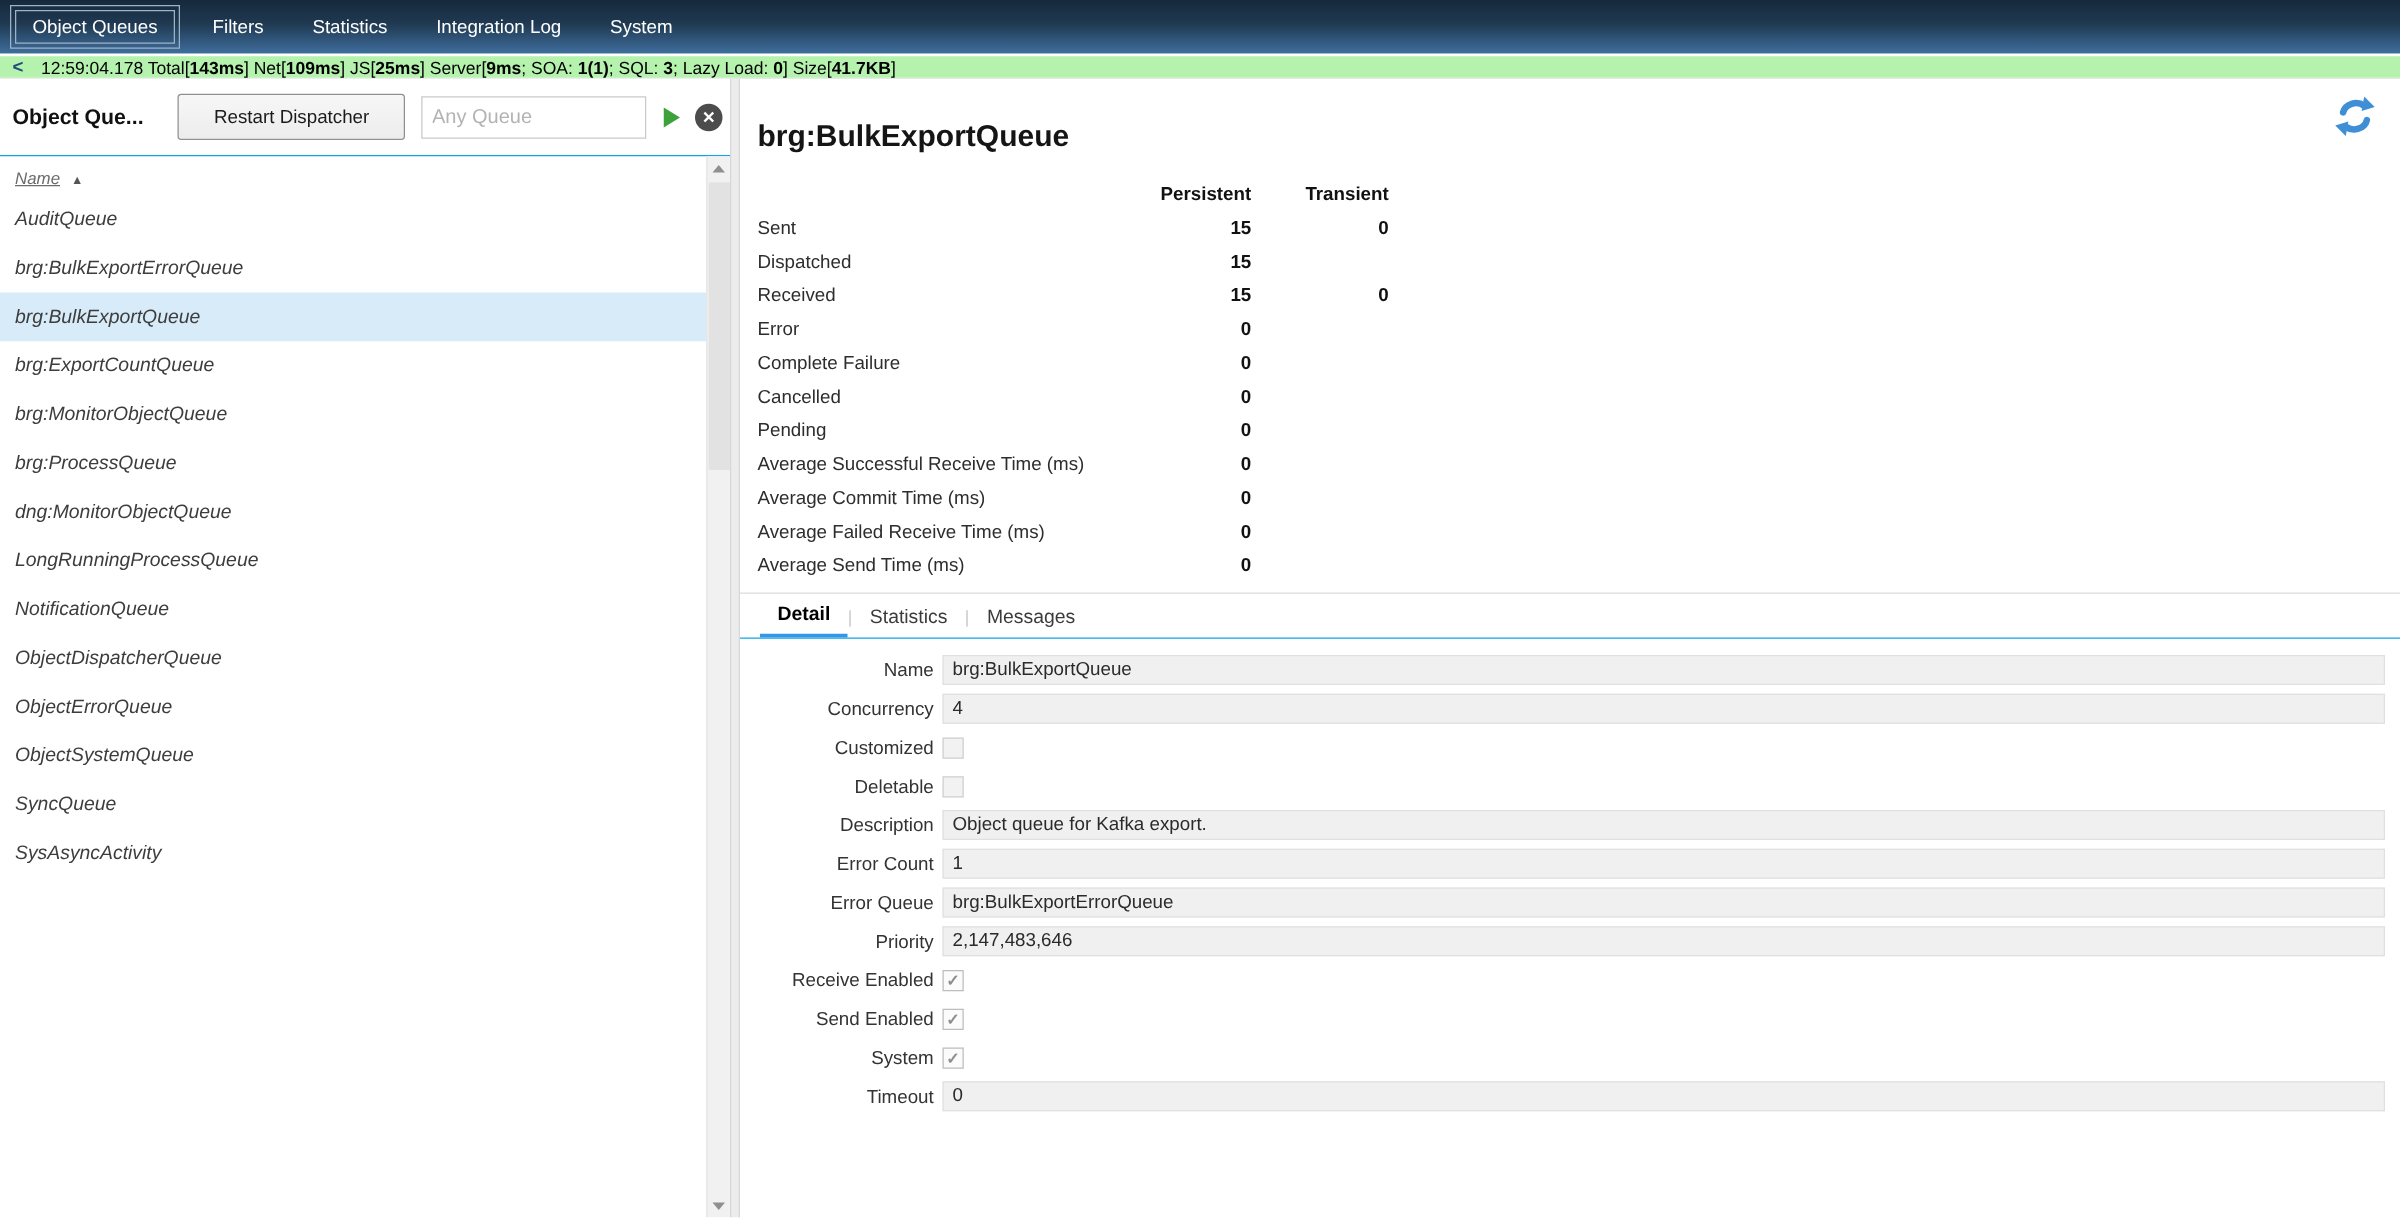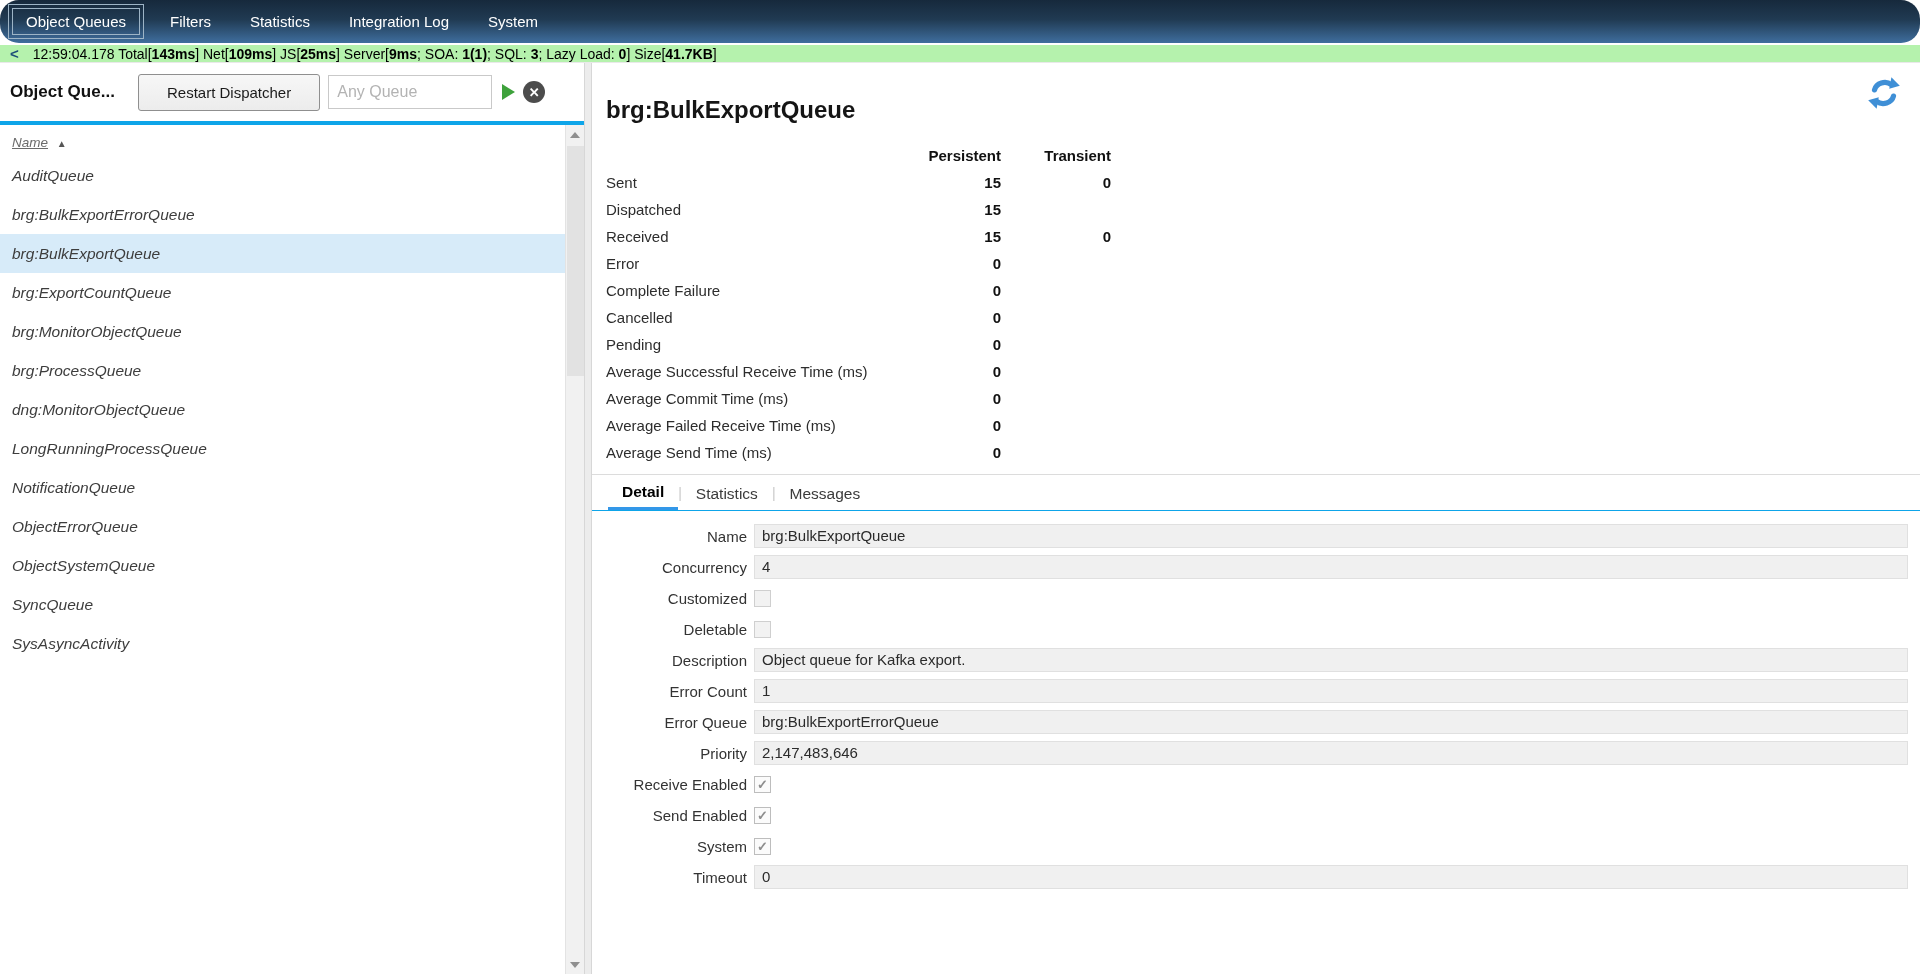--- a/index.html
+++ b/index.html
@@ -1,43 +1,43 @@
 <!DOCTYPE html>
 <html><head>
 <meta charset="utf-8">
 <style>
   * { margin:0; padding:0; box-sizing:border-box; }
   html,body { width:1920px; height:974px; overflow:hidden; background:#fff;
     font-family:"Liberation Sans", sans-serif; }
 
   
   .topnav { height:43px; background:linear-gradient(#16293c,#203a52 45%,#3f6e9e);
-    display:flex; align-items:center; padding-left:8px;border-radius:19px; }
+    display:flex; align-items:center; padding-left:8px; }
   .tab-active-outer { border:1px solid #9db4c6; padding:3px; display:inline-block; }
   .tab-active-inner { border:1px solid #9db4c6; padding:4px 13px; color:#fff; font-size:15px; }
   .navtab { color:#fff; font-size:15px; padding:6px 13px; margin-left:13px; cursor:default; }
 
   
   .statusbar { height:20px; background:#b5f2ad; border-top:2px solid #ffffff;
     border-bottom:1px solid #e9e9e9; display:flex; align-items:center; font-size:14px; color:#000; }
   .back-arrow { color:#1d4e79; font-weight:bold; font-size:15px; padding:0 14px 0 10px; cursor:pointer; }
   .statusbar b { font-weight:bold; }
 
   
   .main { display:flex; height:911px; }
 
   
   .sidebar { width:584px; display:flex; flex-direction:column; background:#fff; }
-  .sb-header { height:62px; display:flex; align-items:center; border-bottom:4px solid #0ea5e9;
-    padding:0 6px 0 10px; flex:0 0 auto; }
+  .sb-header { height:62px; display:flex; align-items:center; border-bottom:1px solid #0ea5e9;
+    padding:0 6px 0 10px; flex:0 0 auto;justify-content:space-between; }
   .sb-title { font-weight:bold; font-size:17px; color:#111; width:128px; }
   .btn-restart { height:37px; padding:0 28px; font-size:15px; color:#1a1a1a;
     background:linear-gradient(#f7f7f7,#ececec); border:1px solid #8f8f8f; border-radius:3px;
     font-family:"Liberation Sans", sans-serif; cursor:pointer; }
-  .search-input { width:164px; height:32px; margin-left:8px; border:1px solid #c9c9c9;
+  .search-input { width:180px; height:32px; margin-left:8px; border:1px solid #c9c9c9;
     font-size:16px; padding:16px 8px; color:#333; font-family:"Liberation Sans", sans-serif; }
   .search-input::placeholder { color:#b3b3b3; }
   .play-icon { width:0; height:0; margin-left:10px; cursor:pointer;
     border-left:13px solid #3ea23c; border-top:8px solid transparent; border-bottom:8px solid transparent; }
   .clear-icon { width:22px; height:22px; margin-left:8px; border-radius:50%; background:#4c4c4c;
     color:#fff; font-size:13px; font-weight:bold; display:flex; align-items:center;
     justify-content:center; cursor:pointer; }
   .sb-body { flex:1; display:flex; min-height:0; }
   .sb-listcol { flex:1; overflow:hidden;font-style:italic; }
   .list-colheader { padding:10px 0 6px 12px; font-size:13.5px; }
@@ -132,20 +132,21 @@
         <div id="queue-items">
             <div class="queue-row">AuditQueue</div>
             <div class="queue-row">brg:BulkExportErrorQueue</div>
             <div class="queue-row selected">brg:BulkExportQueue</div>
             <div class="queue-row">brg:ExportCountQueue</div>
             <div class="queue-row">brg:MonitorObjectQueue</div>
             <div class="queue-row">brg:ProcessQueue</div>
             <div class="queue-row">dng:MonitorObjectQueue</div>
             <div class="queue-row">LongRunningProcessQueue</div>
             <div class="queue-row">NotificationQueue</div>
+            <div class="queue-row">ObjectDispatcherQueue</div>
             <div class="queue-row">ObjectErrorQueue</div>
             <div class="queue-row">ObjectSystemQueue</div>
             <div class="queue-row">SyncQueue</div>
             <div class="queue-row">SysAsyncActivity</div>
           </div>
       </div>
       <div class="sb-scroll">
         <div class="scroll-btn">
             <div class="tri-up"></div>
           </div>

